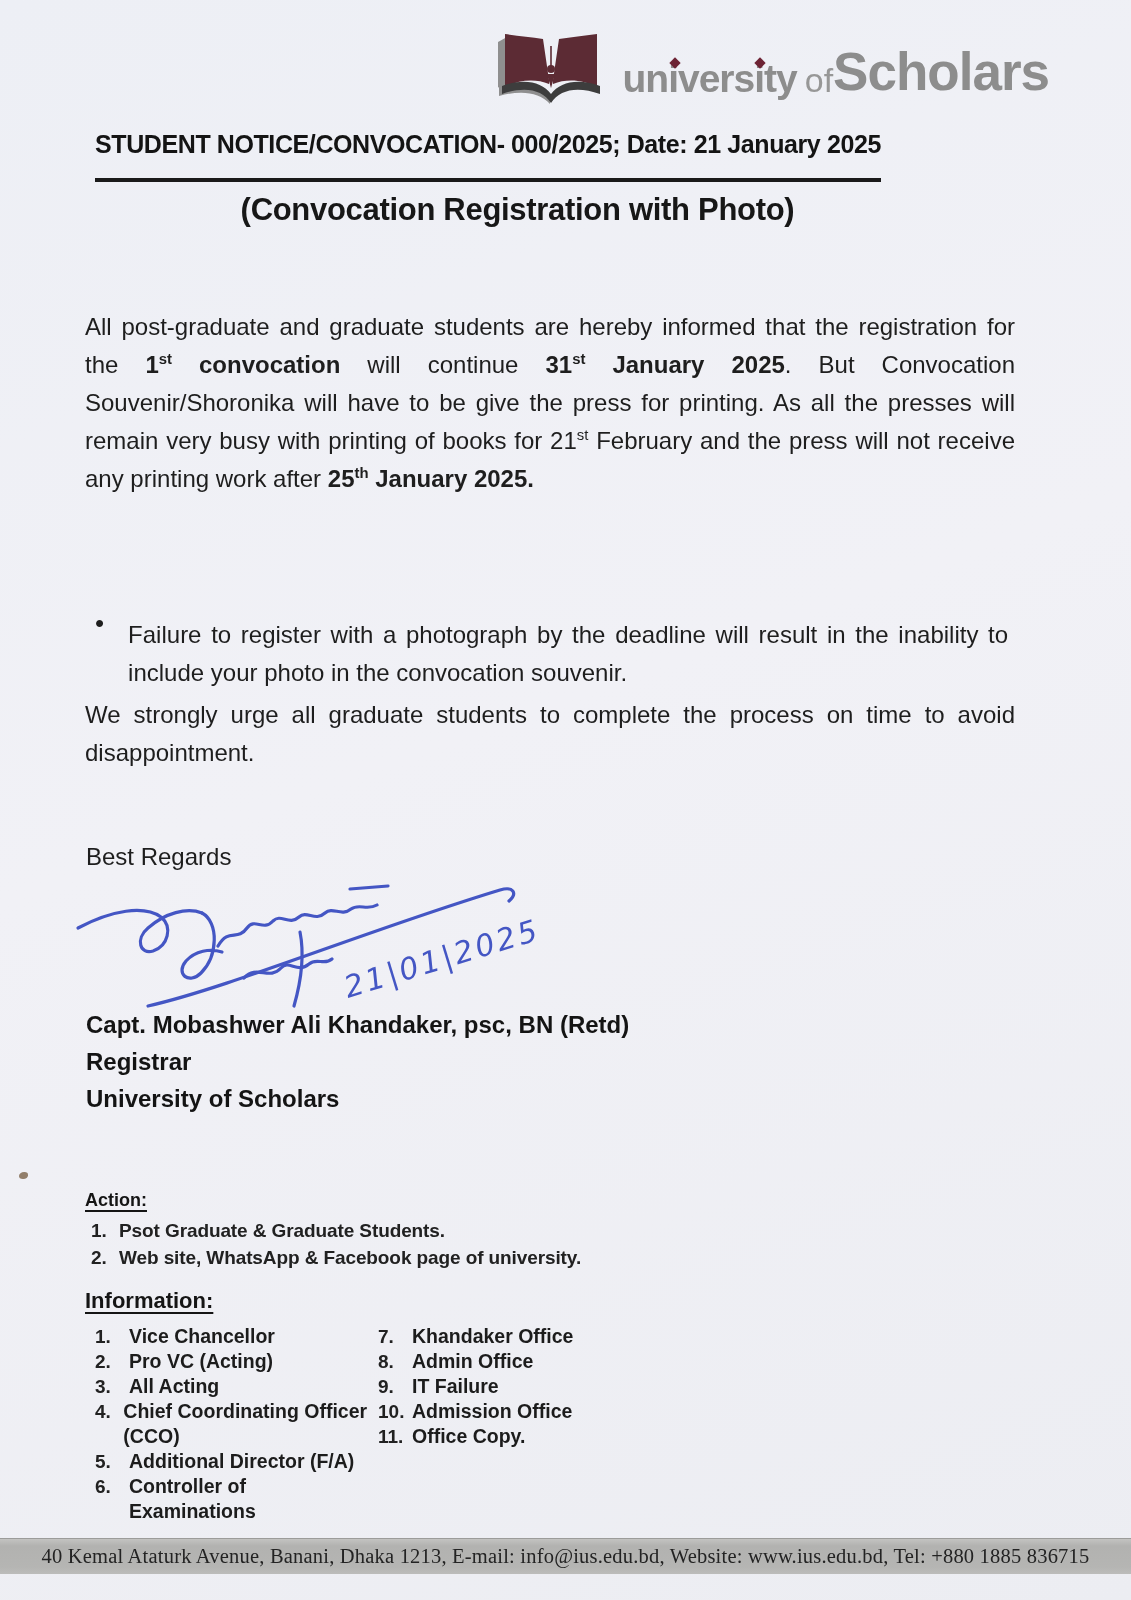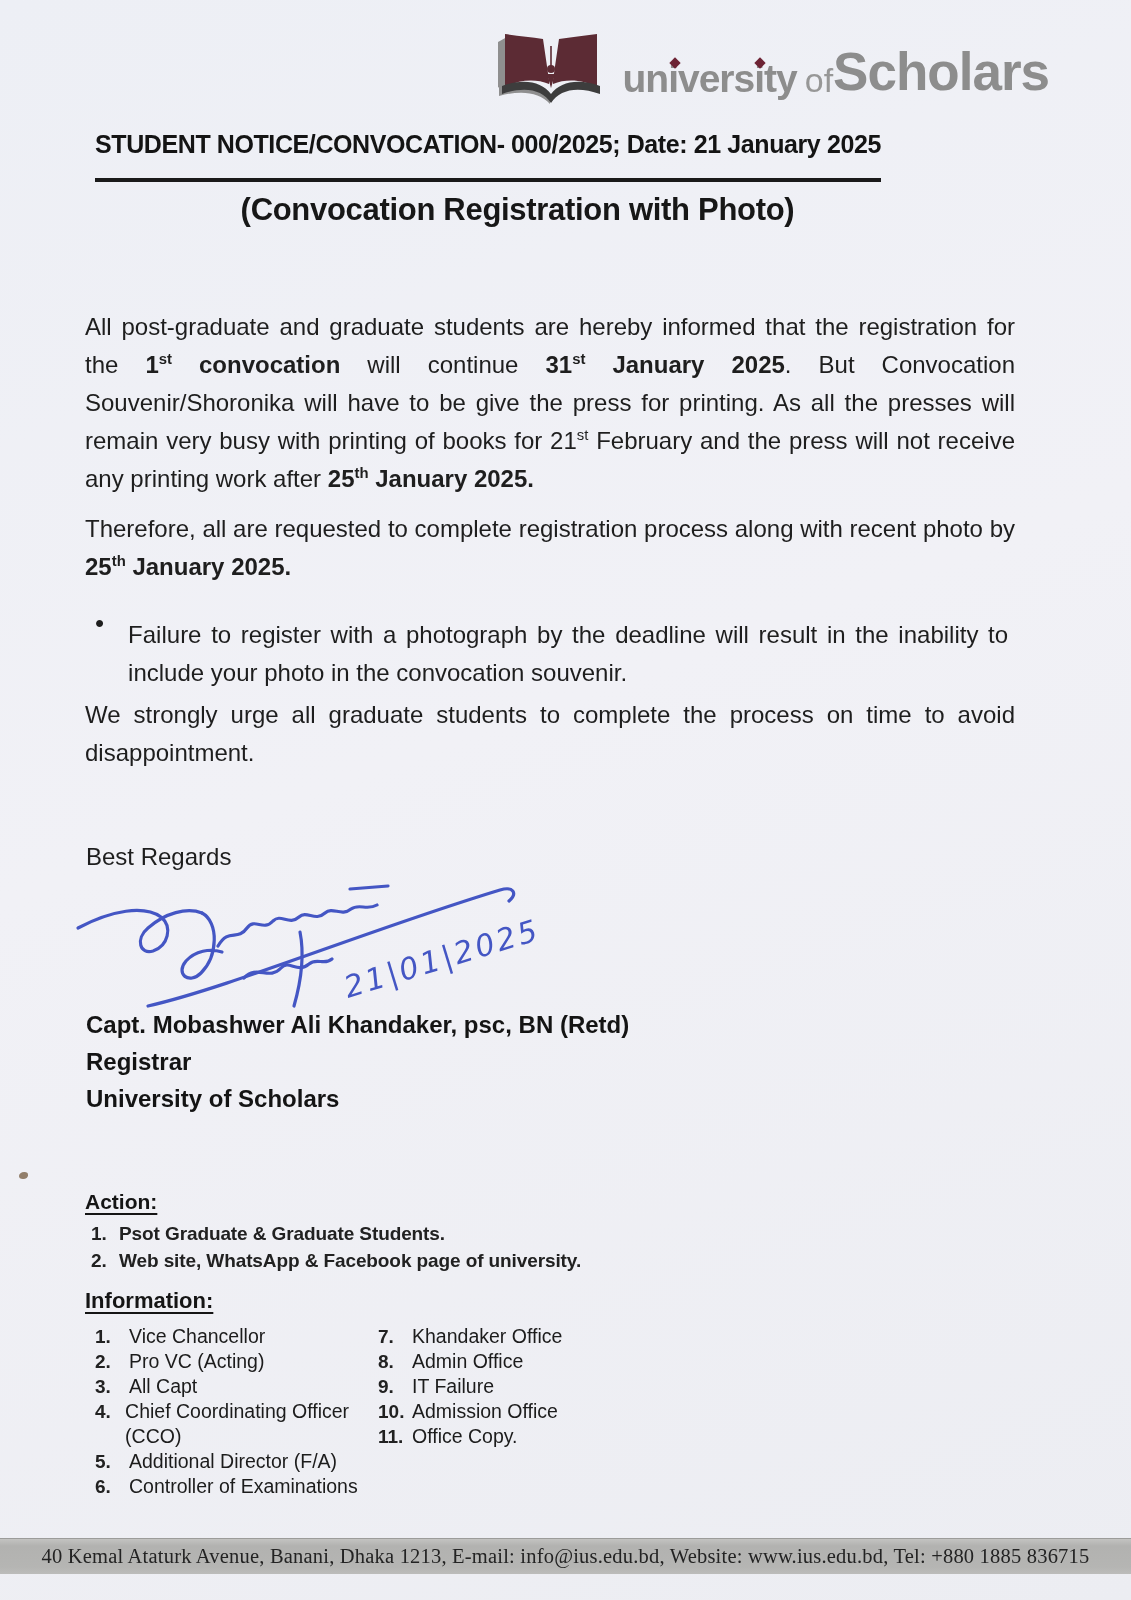--- a/index.html
+++ b/index.html
@@ -52,35 +52,35 @@
   .bullet-dot { font-size: 26px; line-height: 38px; margin-right: 24px; color: #1e1e1e; }
   .bullet-text { font-size: 24px; line-height: 38px; text-align: justify; color: #1e1e1e; width: 880px; margin-top: 12px; }
 
   .regards { position: absolute; left: 86px; top: 843px; font-size: 24px; color: #1e1e1e; }
 
   
   .signature-svg { position: absolute; left: 68px; top: 868px; }
   .name-block { position: absolute; left: 86px; top: 1006px; font-weight: 700; font-size: 24px; line-height: 37px; color: #141414; }
 
   
-  .list-heading { display: inline-block; font-size: 21px; font-weight: 700; color: #151515; text-decoration: underline; text-decoration-thickness: 2px; text-underline-offset: 4px; margin-bottom: 6px; }
+  .list-heading { display: inline-block; font-size: 18px; font-weight: 700; color: #151515; text-decoration: underline; text-decoration-thickness: 2px; text-underline-offset: 4px; margin-bottom: 6px; }
   .action-block { position: absolute; left: 85px; top: 1190px; }
   .info-block { position: absolute; left: 85px; top: 1288px; }
   .info-block .list-heading { font-size: 22px; }
   .list-row { display: flex; align-items: baseline; }
   .action-block .list-row { line-height: 27px; }
   .action-block .num { width: 28px; font-weight: 700; font-size: 19px; margin-left: 6px; }
   .action-block .lbl { font-weight: 700; font-size: 19px; letter-spacing: -0.1px; }
   .info-cols { display: flex; margin-top: 4px; }
   .info-col { display: flex; flex-direction: column; }
   .info-col.c1 { width: 293px; }
   .info-col .list-row { line-height: 25px; }
   .info-col .num { width: 34px; font-weight: 700; font-size: 19px; margin-left: 10px; }
   .info-col.c2 .num { margin-left: 0; }
-  .info-col .lbl { font-weight: 400; font-size: 19.5px; color: #1c1c1c; }
+  .info-col .lbl { font-weight: 700; font-size: 19.5px; color: #1c1c1c; }
 
   
   .footer-bar {
     position: absolute; left: 0; top: 1538px; width: 100%; height: 36px;
     background: linear-gradient(180deg, #c3c3c1 0%, #b2b2b0 20%, #b5b5b3 80%, #bcbcba 100%);
     border-top: 1px solid #9c9c9a;
     display: flex; align-items: center; justify-content: center;
   }
   .footer-bar span {
     font-family: "Liberation Serif", serif; font-size: 20.5px; color: #232323; letter-spacing: 0.2px;
@@ -122,21 +122,20 @@
       <span class="logo-line2">Scholars</span>
     </span>
   </header>
 
   <div class="notice-title">
     <span>STUDENT NOTICE/CONVOCATION- 000/2025; Date: 21 January 2025</span>
   </div>
   <div class="notice-subtitle">(Convocation Registration with Photo)</div>
 
   <p class="para p1"><span>All post-graduate and graduate students are hereby informed that the registration for the </span><span style="font-weight: 700;">1</span><sup style="font-weight: 700;">st</sup><span style="font-weight: 700;"> convocation</span><span> will continue </span><span style="font-weight: 700;">31</span><sup style="font-weight: 700;">st</sup><span style="font-weight: 700;"> January 2025</span><span>. But Convocation Souvenir/Shoronika will have to be give the press for printing. As all the presses will remain very busy with printing of books for 21</span><sup>st</sup><span> February and the press will not receive any printing work after </span><span style="font-weight: 700;">25</span><sup style="font-weight: 700;">th</sup><span style="font-weight: 700;"> January 2025.</span></p>
-  <p class="para p2"><span>Therefore, all are requested to complete registration process along with recent photo by </span><span style="font-weight: 700;">25</span><sup style="font-weight: 700;">th</sup><span style="font-weight: 700;"> January 2025.</span></p>
 
   <div class="bullet-row">
     <span class="bullet-dot">•</span>
     <p class="bullet-text">Failure to register with a photograph by the deadline will result in the inability to include your photo in the convocation souvenir.</p>
   </div>
 
   <p class="para p3">We strongly urge all graduate students to complete the process on time to avoid disappointment.</p>
 
   <div class="regards">Best Regards</div>
 
@@ -180,21 +179,21 @@
         <div class="list-row">
           <span class="num">1.</span>
           <span class="lbl">Vice Chancellor</span>
         </div>
         <div class="list-row">
           <span class="num">2.</span>
           <span class="lbl">Pro VC (Acting)</span>
         </div>
         <div class="list-row">
           <span class="num">3.</span>
-          <span class="lbl">All Capt</span>
+          <span class="lbl">All Acting</span>
         </div>
         <div class="list-row">
           <span class="num">4.</span>
           <span class="lbl">Chief Coordinating Officer (CCO)</span>
         </div>
         <div class="list-row">
           <span class="num">5.</span>
           <span class="lbl">Additional Director (F/A)</span>
         </div>
         <div class="list-row">

